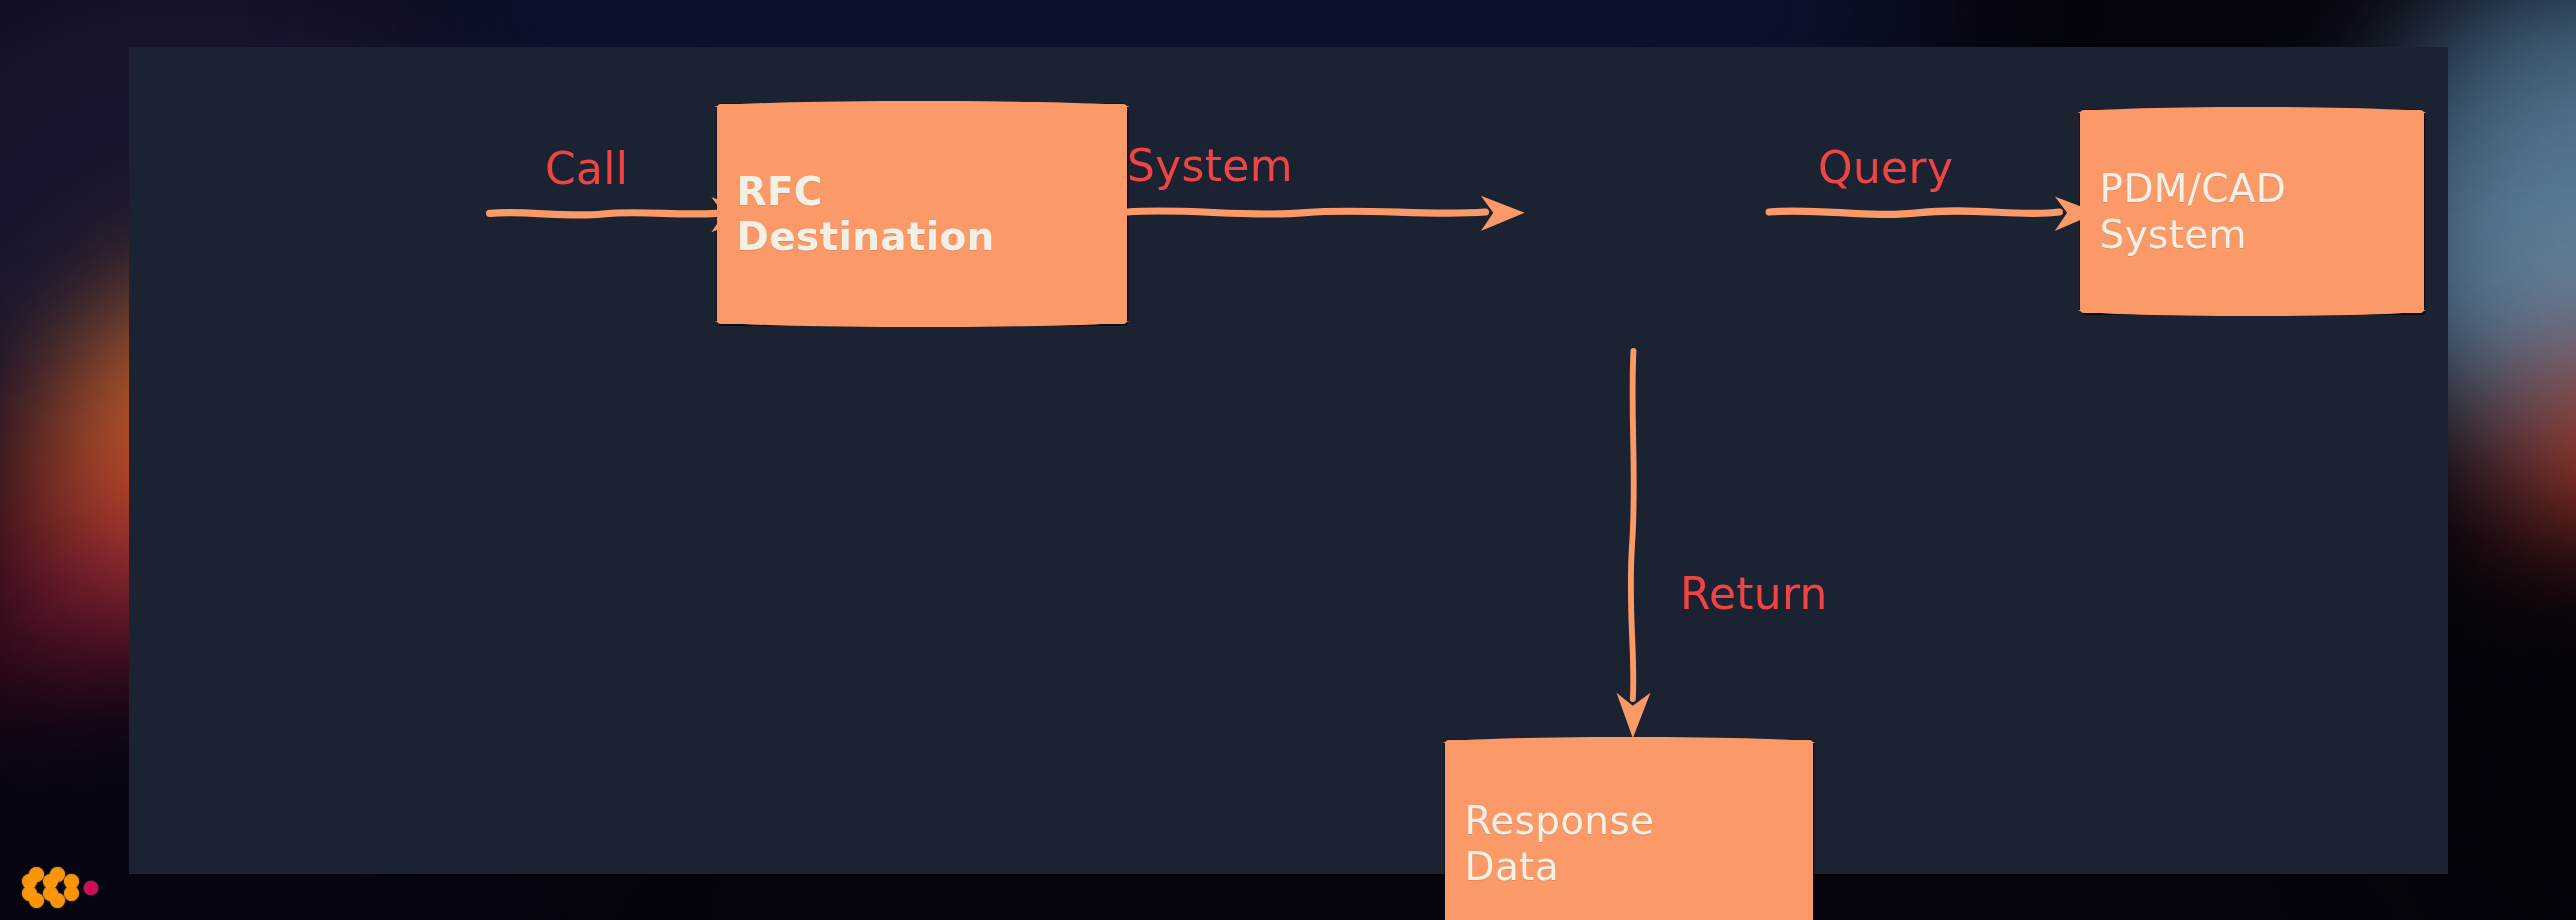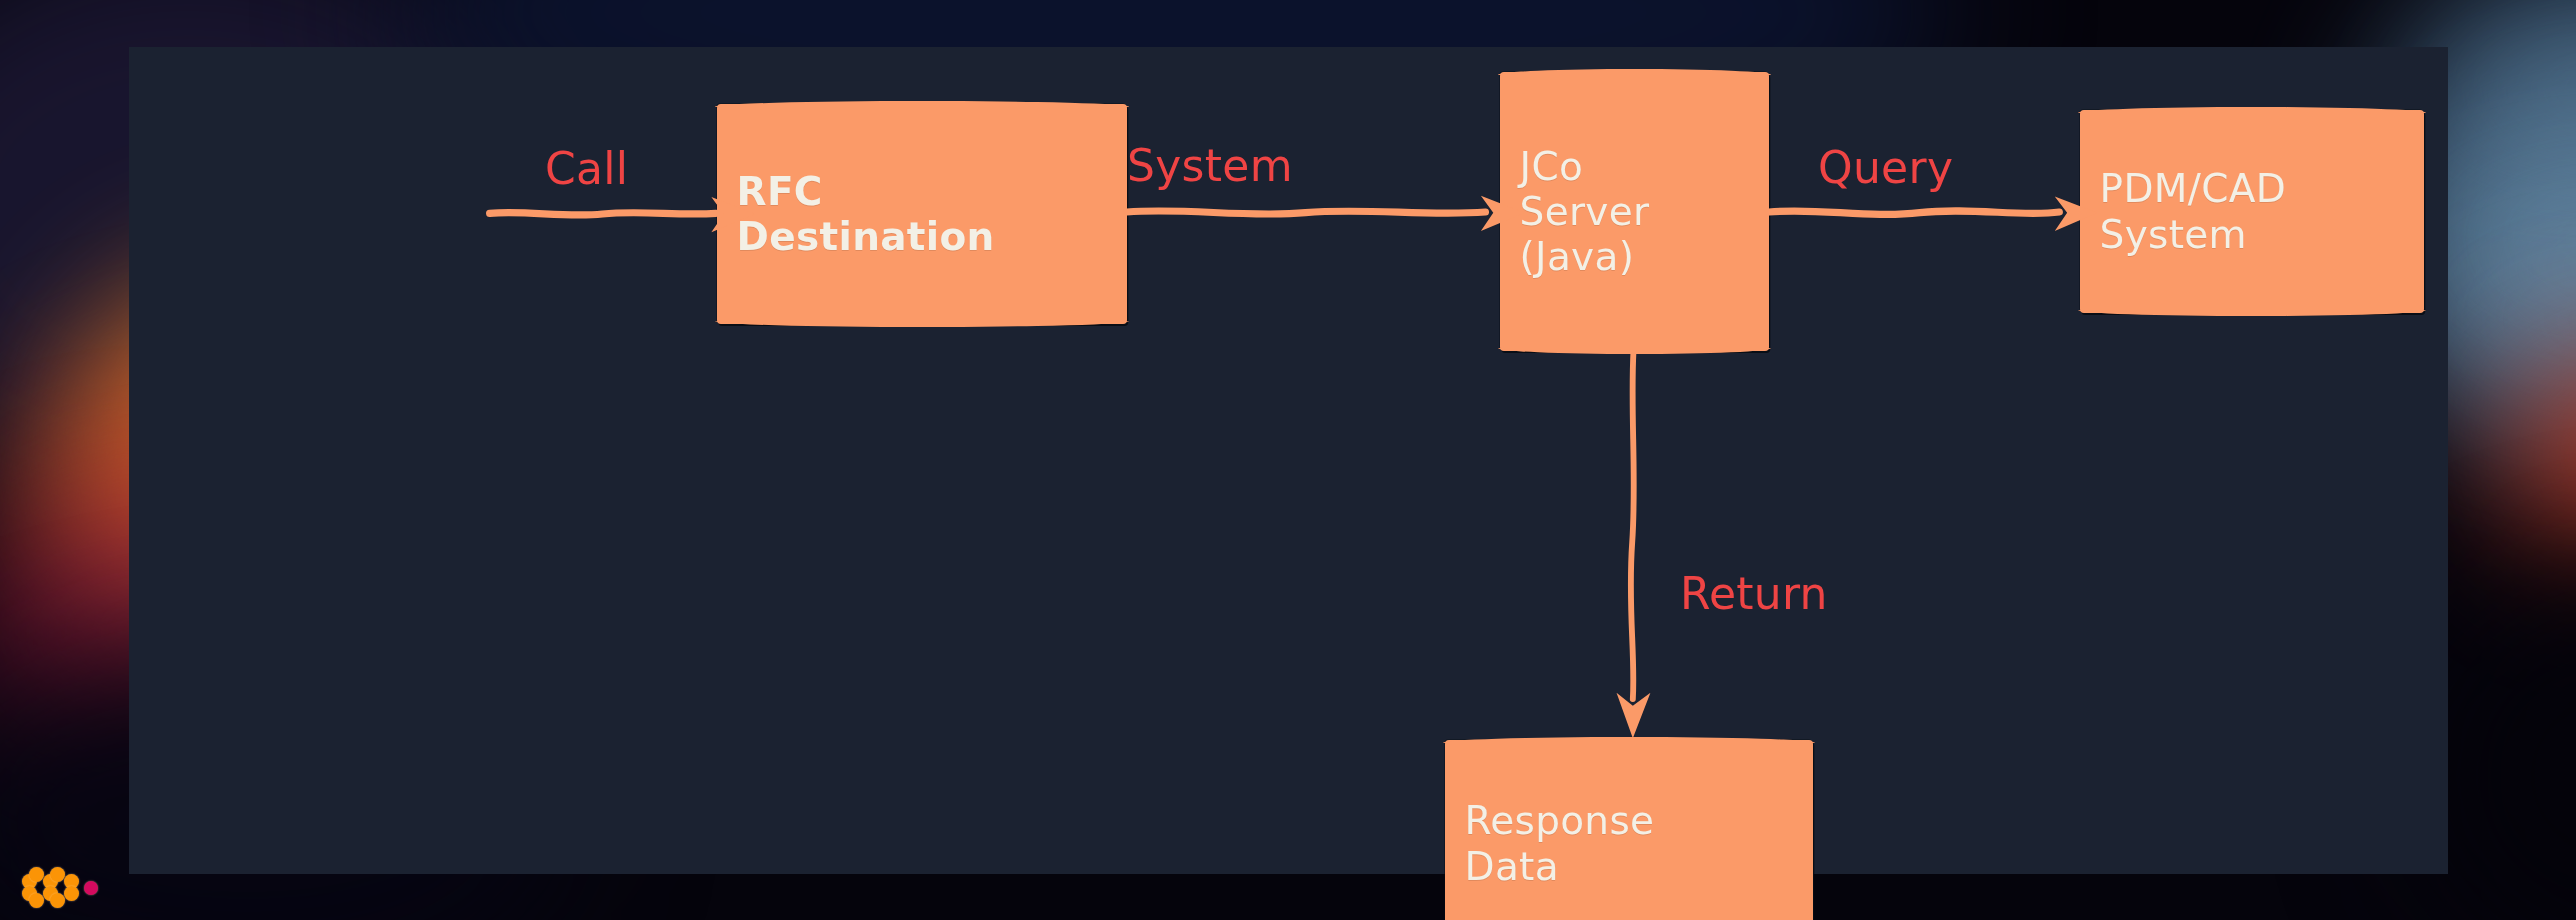--- a/index.html
+++ b/index.html
@@ -127,26 +127,20 @@
     </g>
   </svg>
 
 
   <div class="node" style="left:588px;top:57px;width:410px;height:220px;font-weight:bold;">
     <div class="paper"></div>
     <div class="label">RFC
 Destination</div>
   </div>
 
-  <div class="node" style="left:1371px;top:25px;width:269px;height:279px;">
-    <div class="paper"></div>
-    <div class="label">JCo
-Server
-(Java)</div>
-  </div>
 
   <div class="node" style="left:1951px;top:63px;width:344px;height:203px;">
     <div class="paper"></div>
     <div class="label">PDM/CAD
 System</div>
   </div>
 
   <div class="node" style="left:1316px;top:693px;width:368px;height:207px;">
     <div class="paper"></div>
     <div class="label">Response

